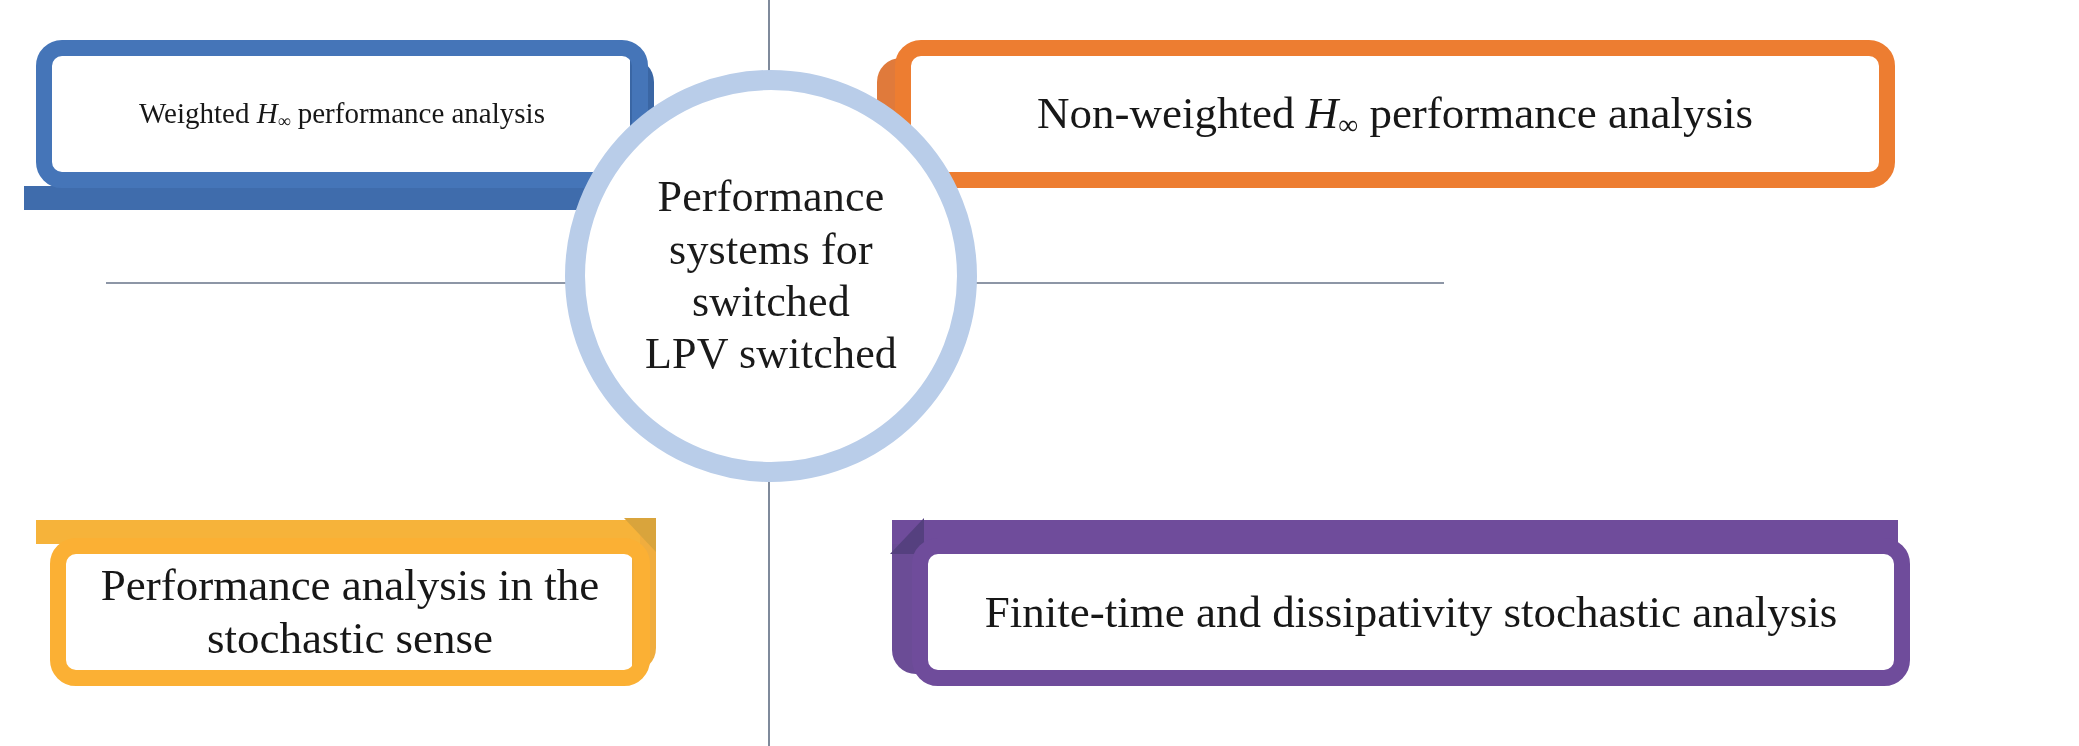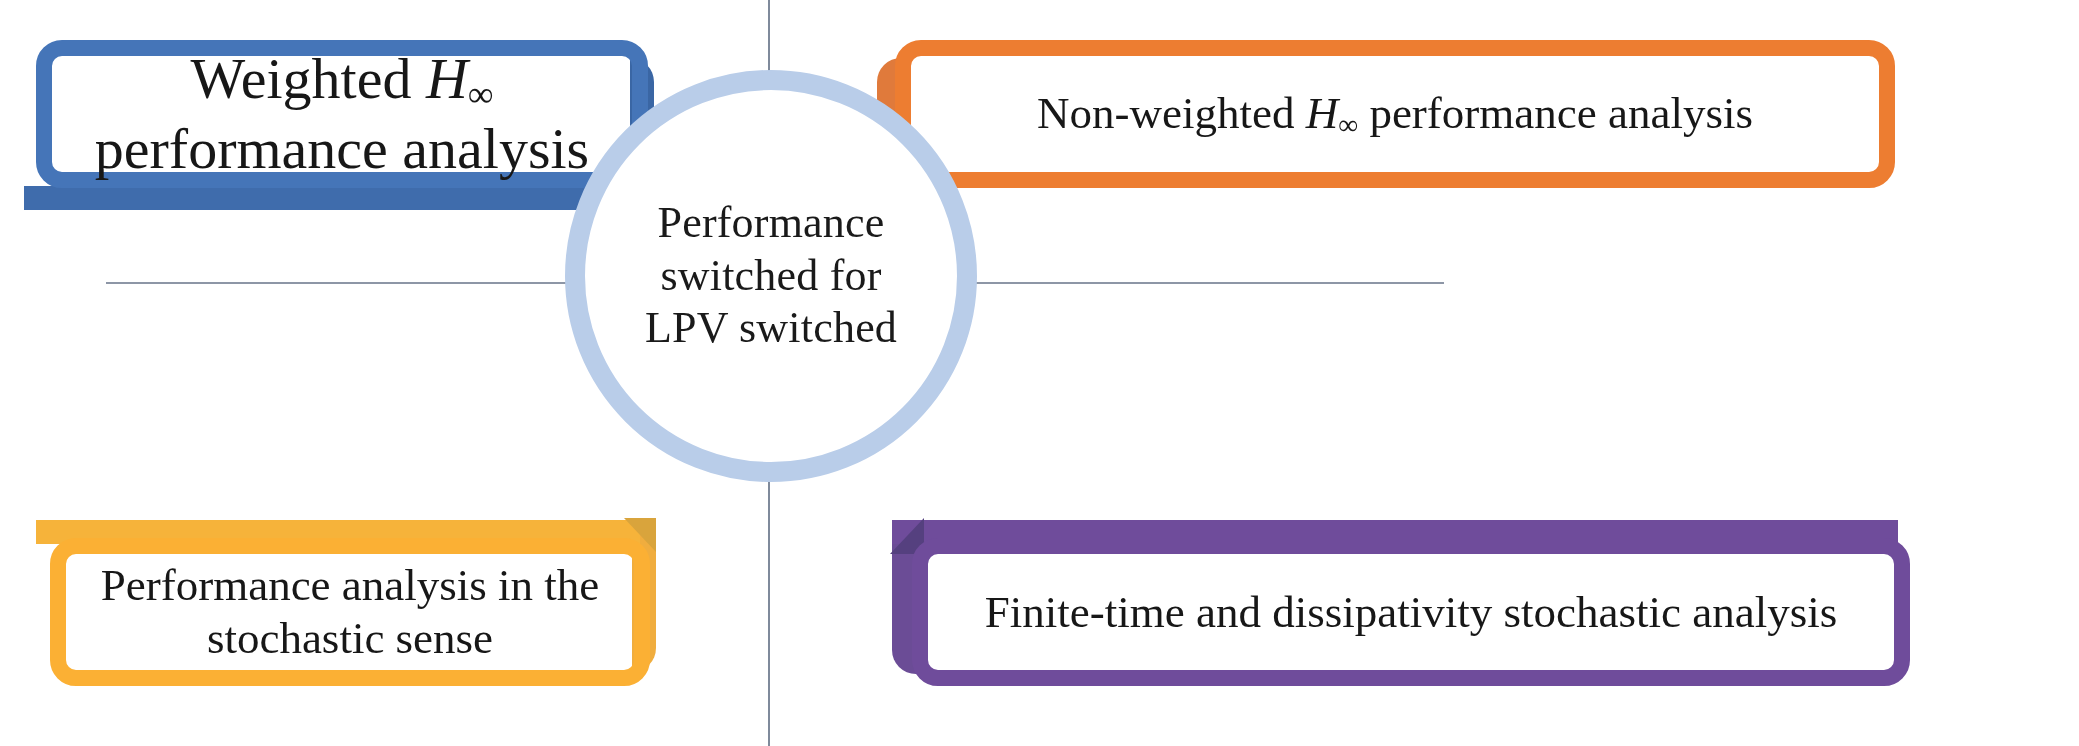--- a/index.html
+++ b/index.html
@@ -43,21 +43,21 @@
 
   <div class="node" style="left:36px; top:40px; width:612px; height:148px;">
 
     <div class="tab" style="left:594px; top:18px; width:24px; height:152px; background:#3a66a4;
                 border-top-right-radius:24px;"></div>
 
     <div class="tab" style="left:-12px; top:146px; width:618px; height:24px; background:#3f6cac;"></div>
     <div class="wedge" style="left:586px; top:140px; width:32px; height:32px; background:#35609d;
                 clip-path:polygon(0 100%,100% 0,100% 100%);"></div>
     <div class="frame" style="border-width:16px; border-color:#4575b8;"></div>
-    <div class="label" style="font-size:58px;">
+    <div class="label" style="font-size:29px;">
       <span>
         <span>Weighted </span><span class="hsub"><span>H</span><sub>∞</sub></span><span> performance analysis</span>
       </span>
     </div>
   </div>
 
   <div class="node" style="left:895px; top:40px; width:1000px; height:148px;">
     <div class="tab" style="left:-18px; top:18px; width:24px; height:152px; background:#e07a3b;
                 border-top-left-radius:24px;"></div>
     <div class="wedge" style="left:-20px; top:138px; width:32px; height:34px; background:#b9693f;
@@ -91,18 +91,19 @@
     <div class="frame" style="border-width:16px; border-color:#6f4c9b;"></div>
     <div class="label" style="font-size:45px;">
       <span>Finite-time and dissipativity stochastic analysis</span>
     </div>
   </div>
 
   <div class="hub hub-ring" style="left:565px; top:70px; width:412px; height:412px;"></div>
   <div class="hub hub-text" style="left:585px; top:90px; width:372px; height:372px; font-size:44px;">
     <div>
       <div>Performance</div>
-      <div>switched for</div>
+      <div>systems for</div>
+      <div>switched</div>
       <div>LPV switched</div>
     </div>
   </div>
 
 </div>
 
 </body></html>

